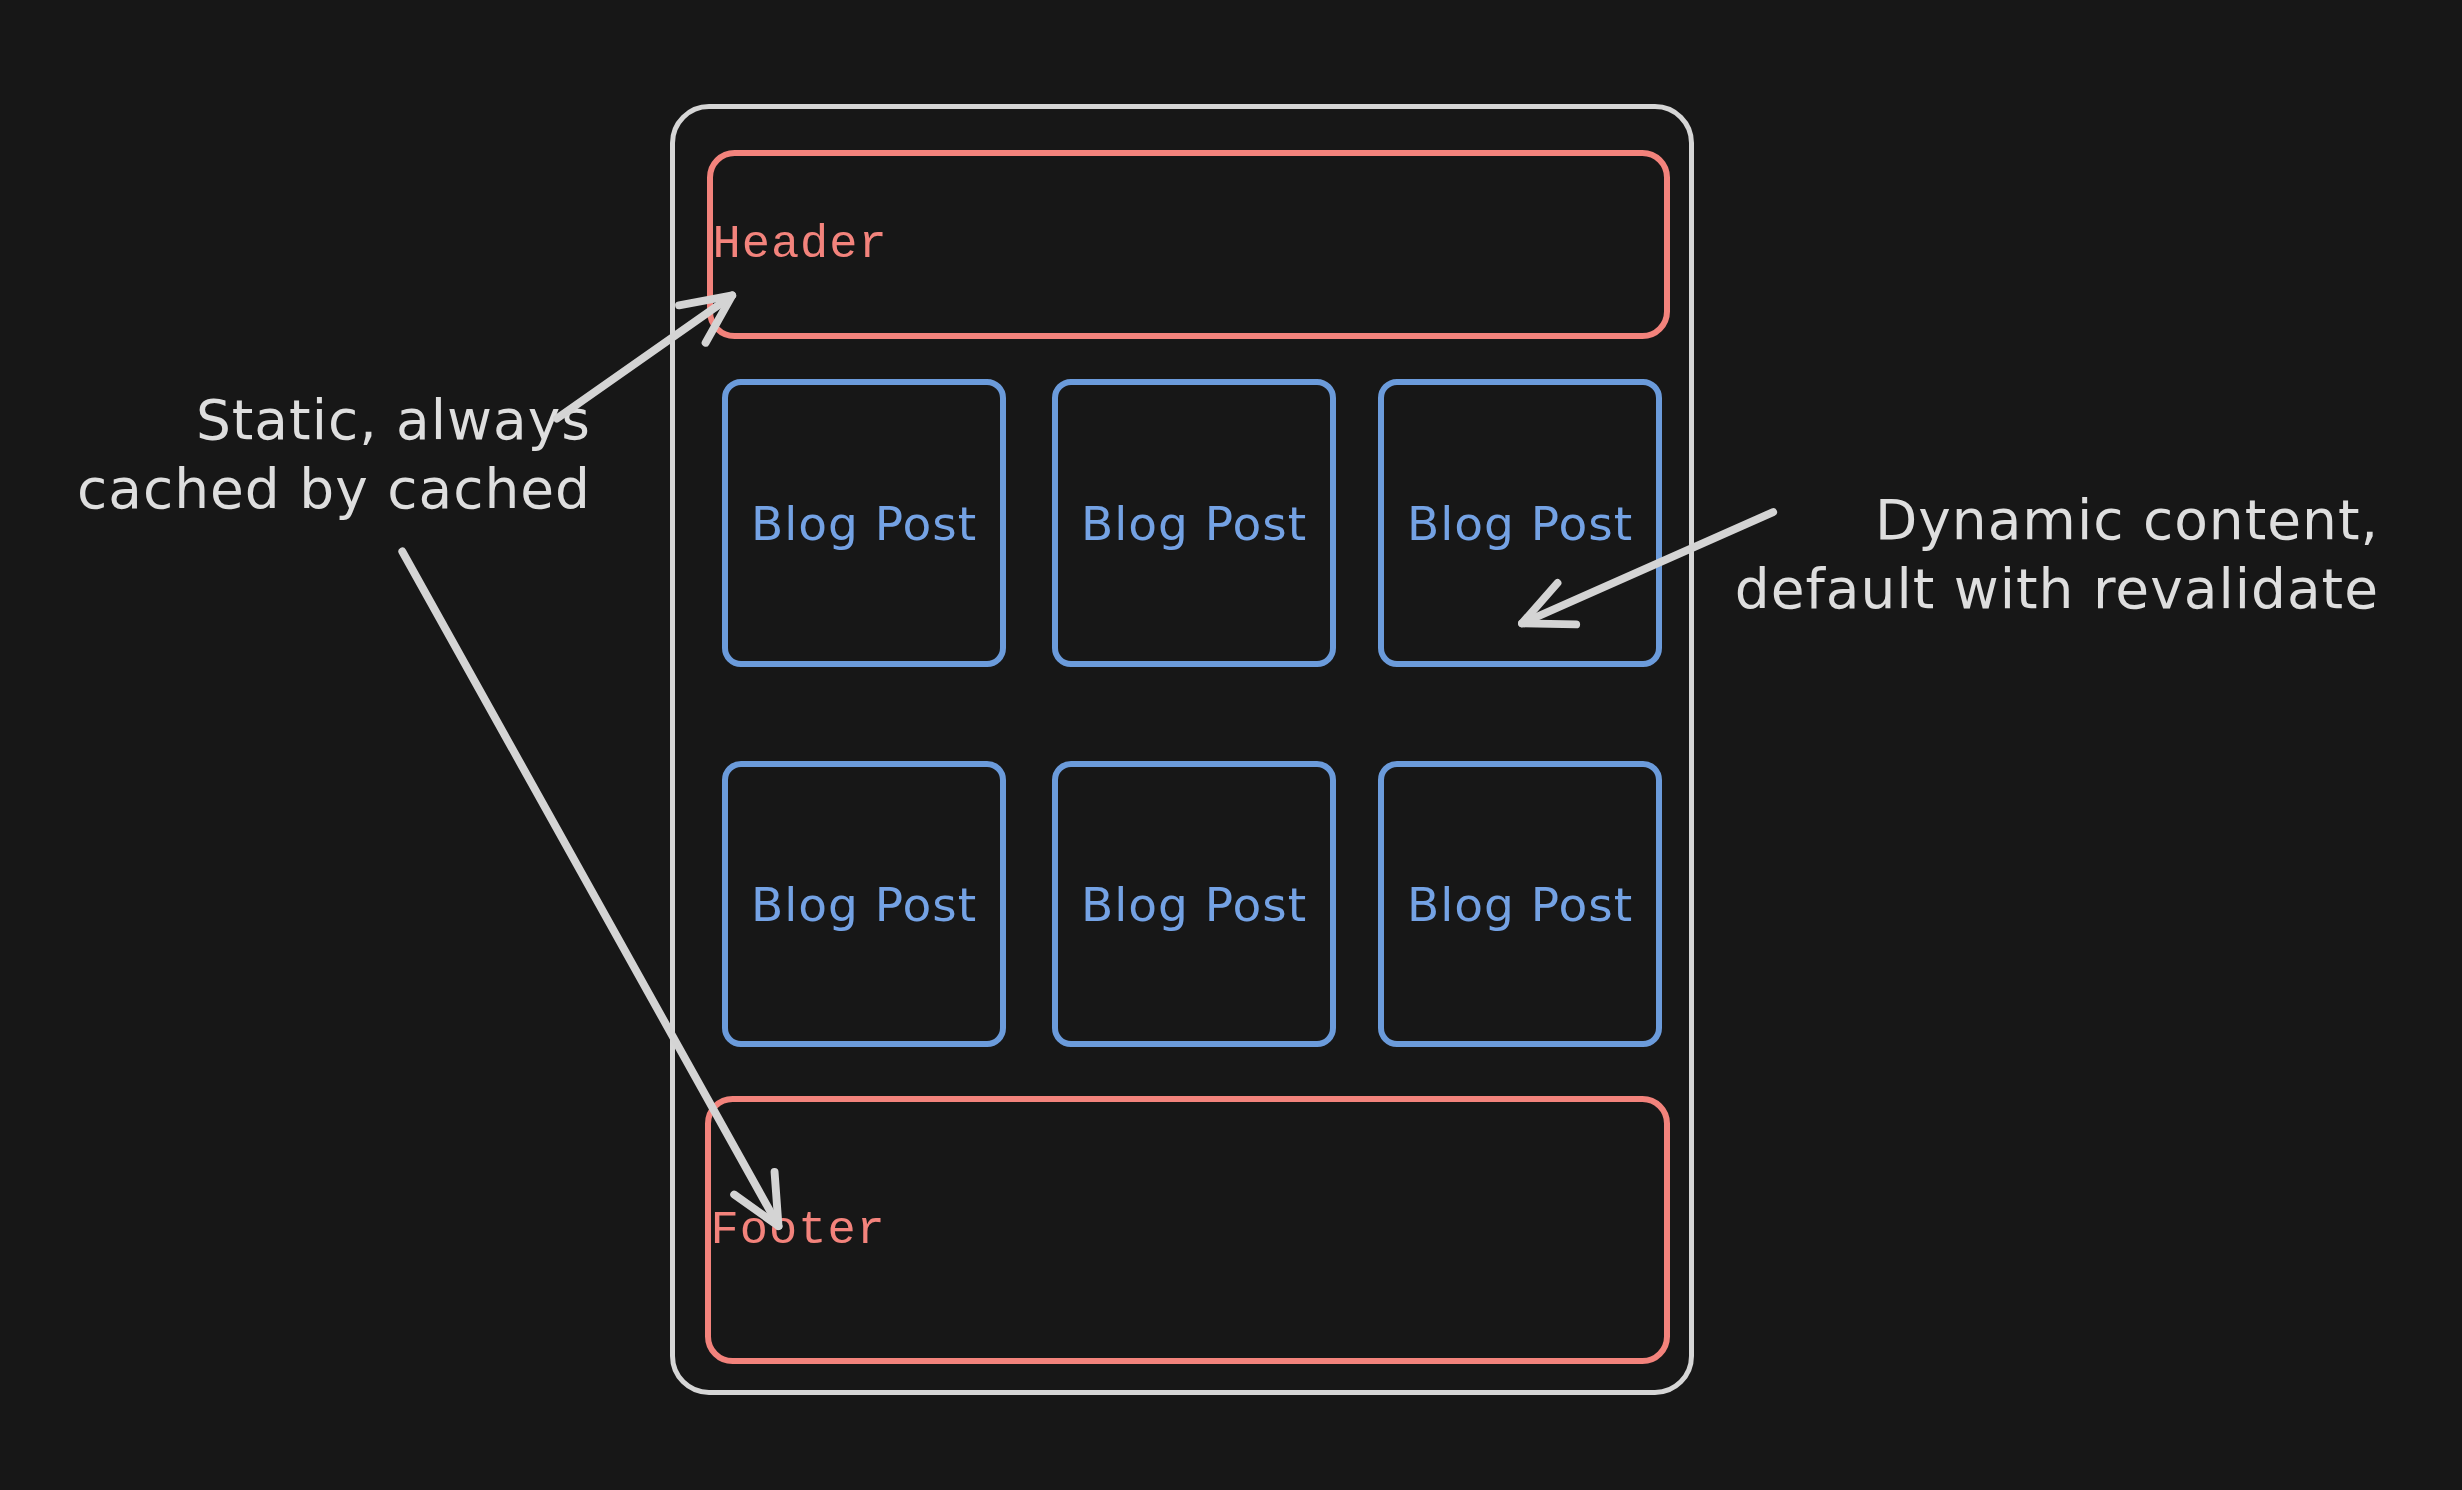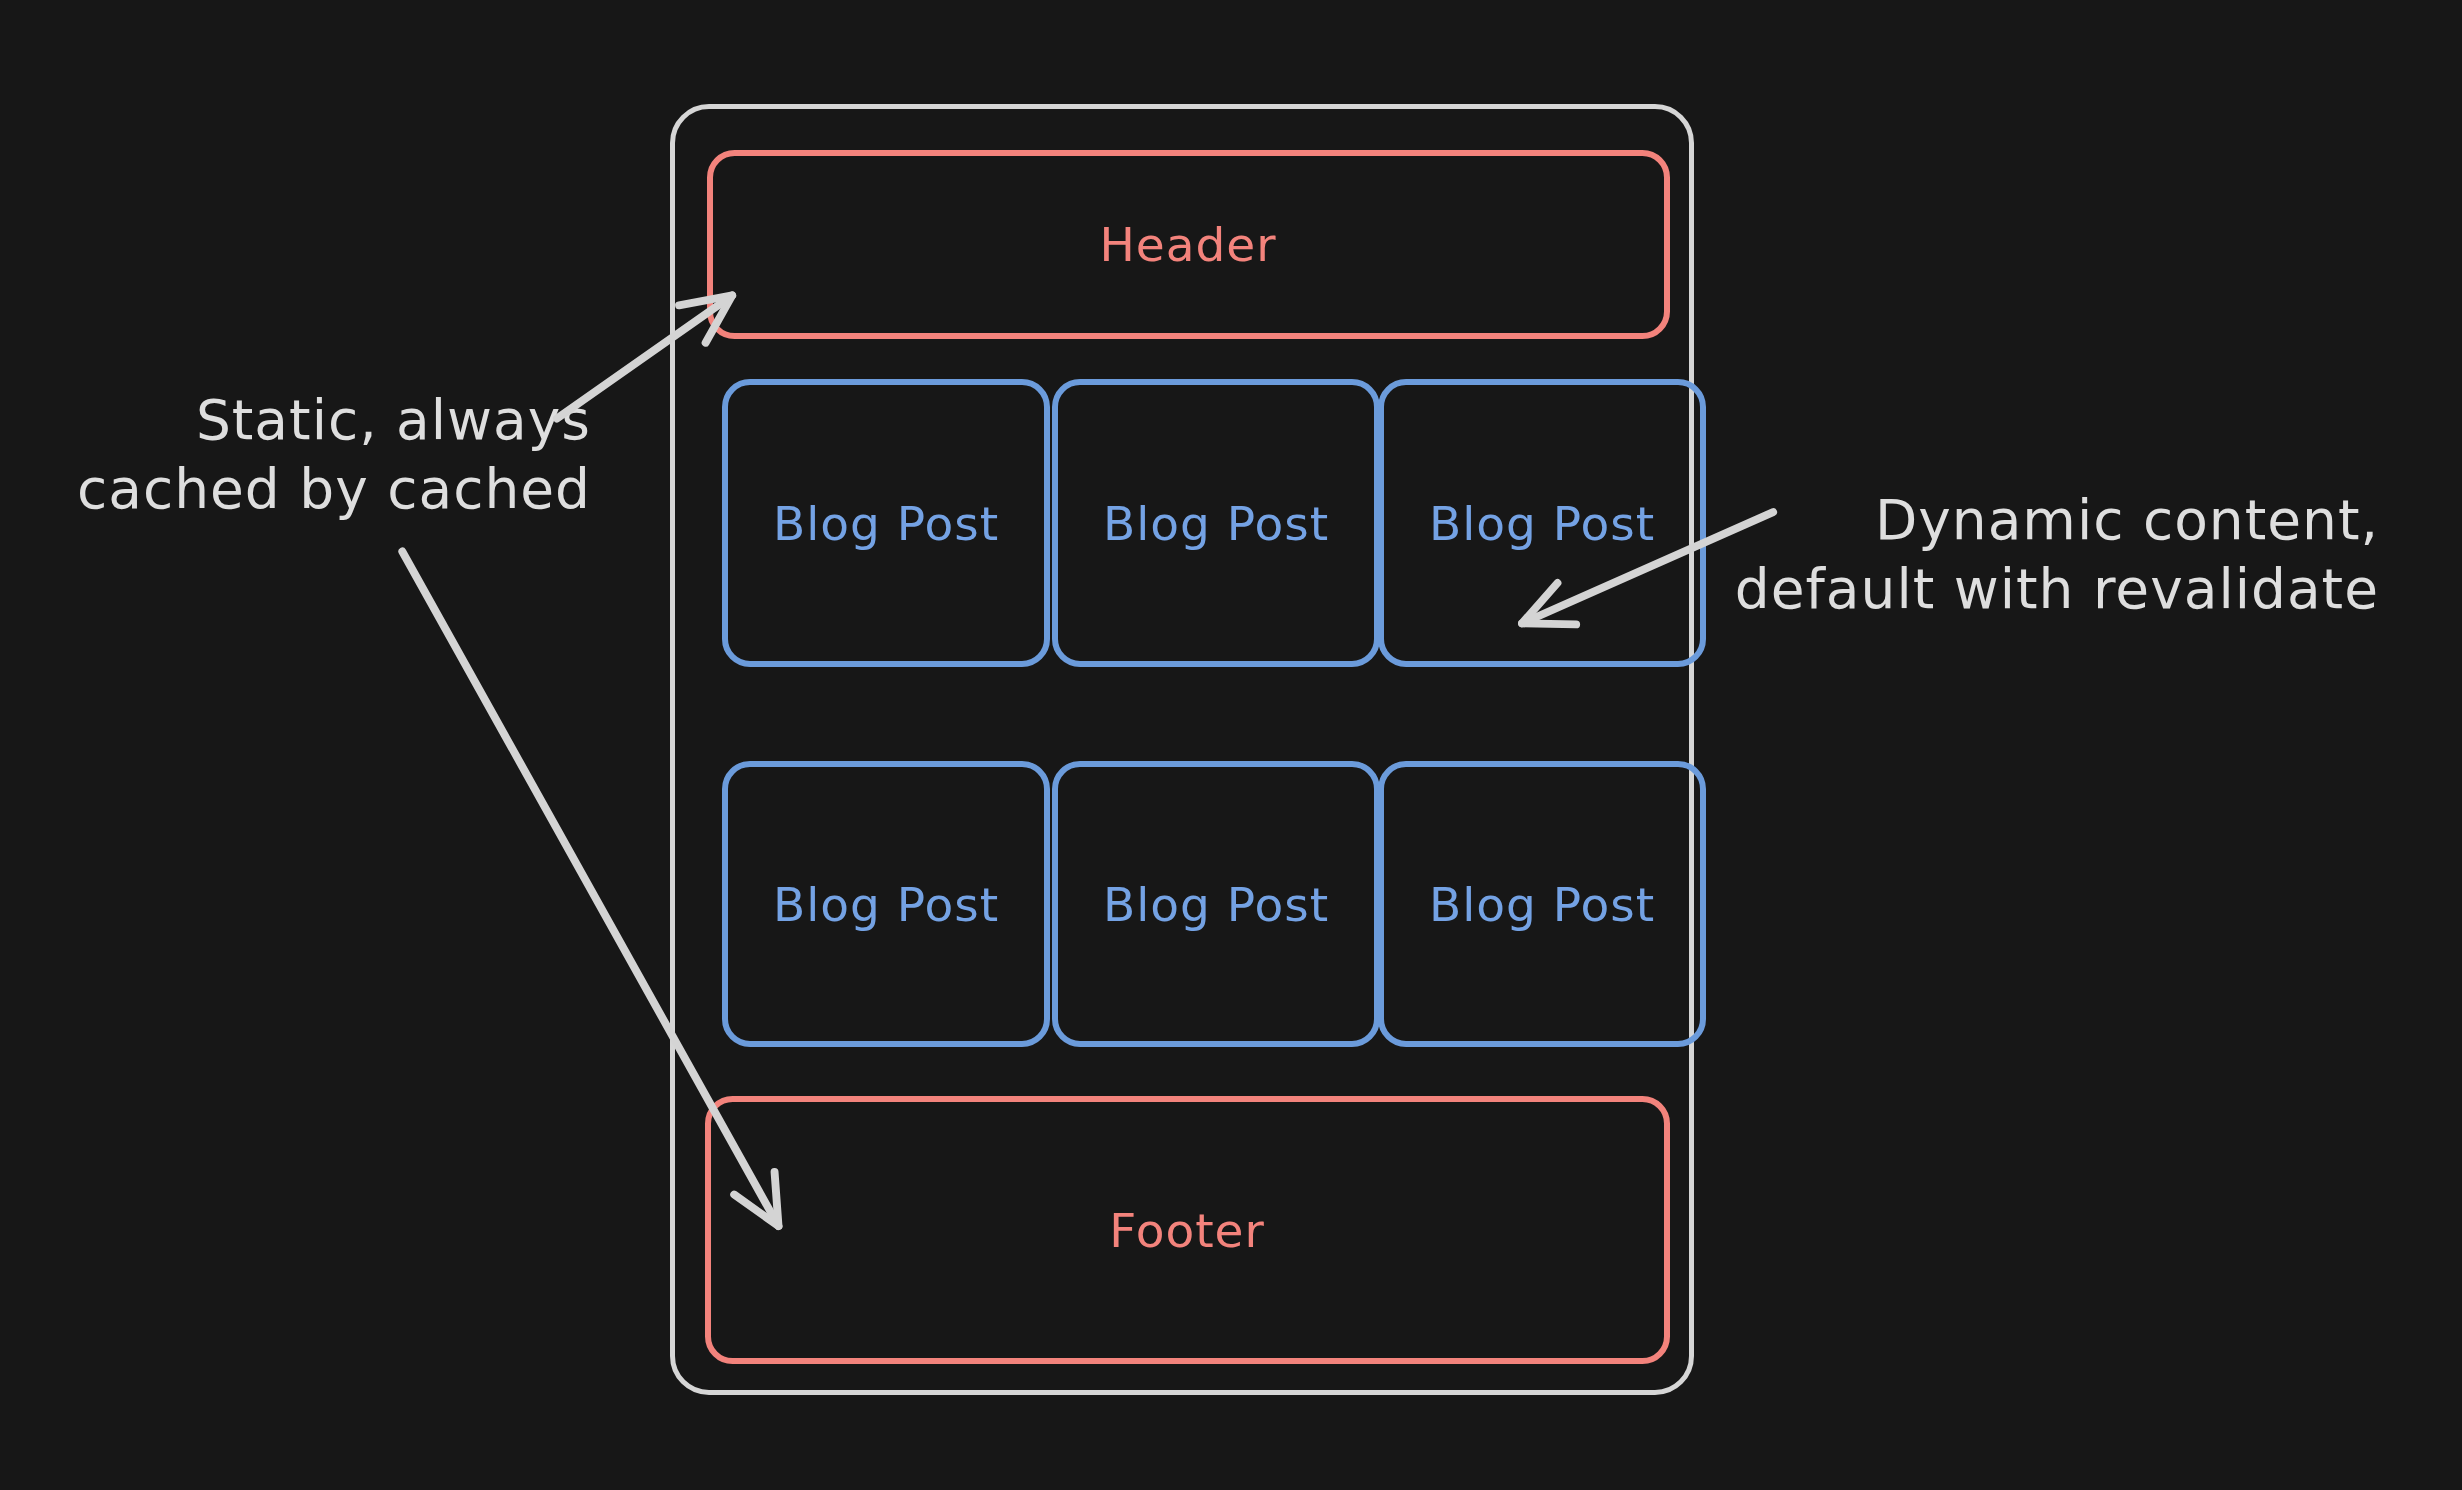--- a/index.html
+++ b/index.html
@@ -27,34 +27,34 @@
     position:absolute;
     left:670px;top:104px;
     width:1024px;height:1291px;
     border:5.9px solid var(--page-border,#d6d6d6);
     border-radius:39px;
   }
   .header-box,.footer-box{
     position:absolute;
     border:6.9px solid var(--static-accent,#f3837c);
     border-radius:27.6px;
-    display:flex;align-items:center;justify-content:center;
+    display:flex;align-items:center;font-family:Liberation Mono, monospace;
   }
   .header-box{left:31.5px;top:41px;width:963px;height:189px;}
   .footer-box{left:29.6px;top:987px;width:965px;height:268px;}
   .accent-label{
     color:var(--static-accent,#f3837c);
     font-size:47px;
     letter-spacing:1px;
   }
   .post-box{
     position:absolute;
-    width:328px;height:288px;
+    width:284px;height:288px;
     border:6.9px solid var(--dynamic-accent,#6b9bdb);
-    border-radius:28px;
+    border-radius:19px;
     display:flex;align-items:center;justify-content:center;
   }
   .post-label{
     color:var(--dynamic-text,#74a2e4);
     font-size:47px;
     letter-spacing:1px;
     white-space:nowrap;
   }
   .r1{top:270px;height:288px;}
   .r2{top:652px;height:286px;}

